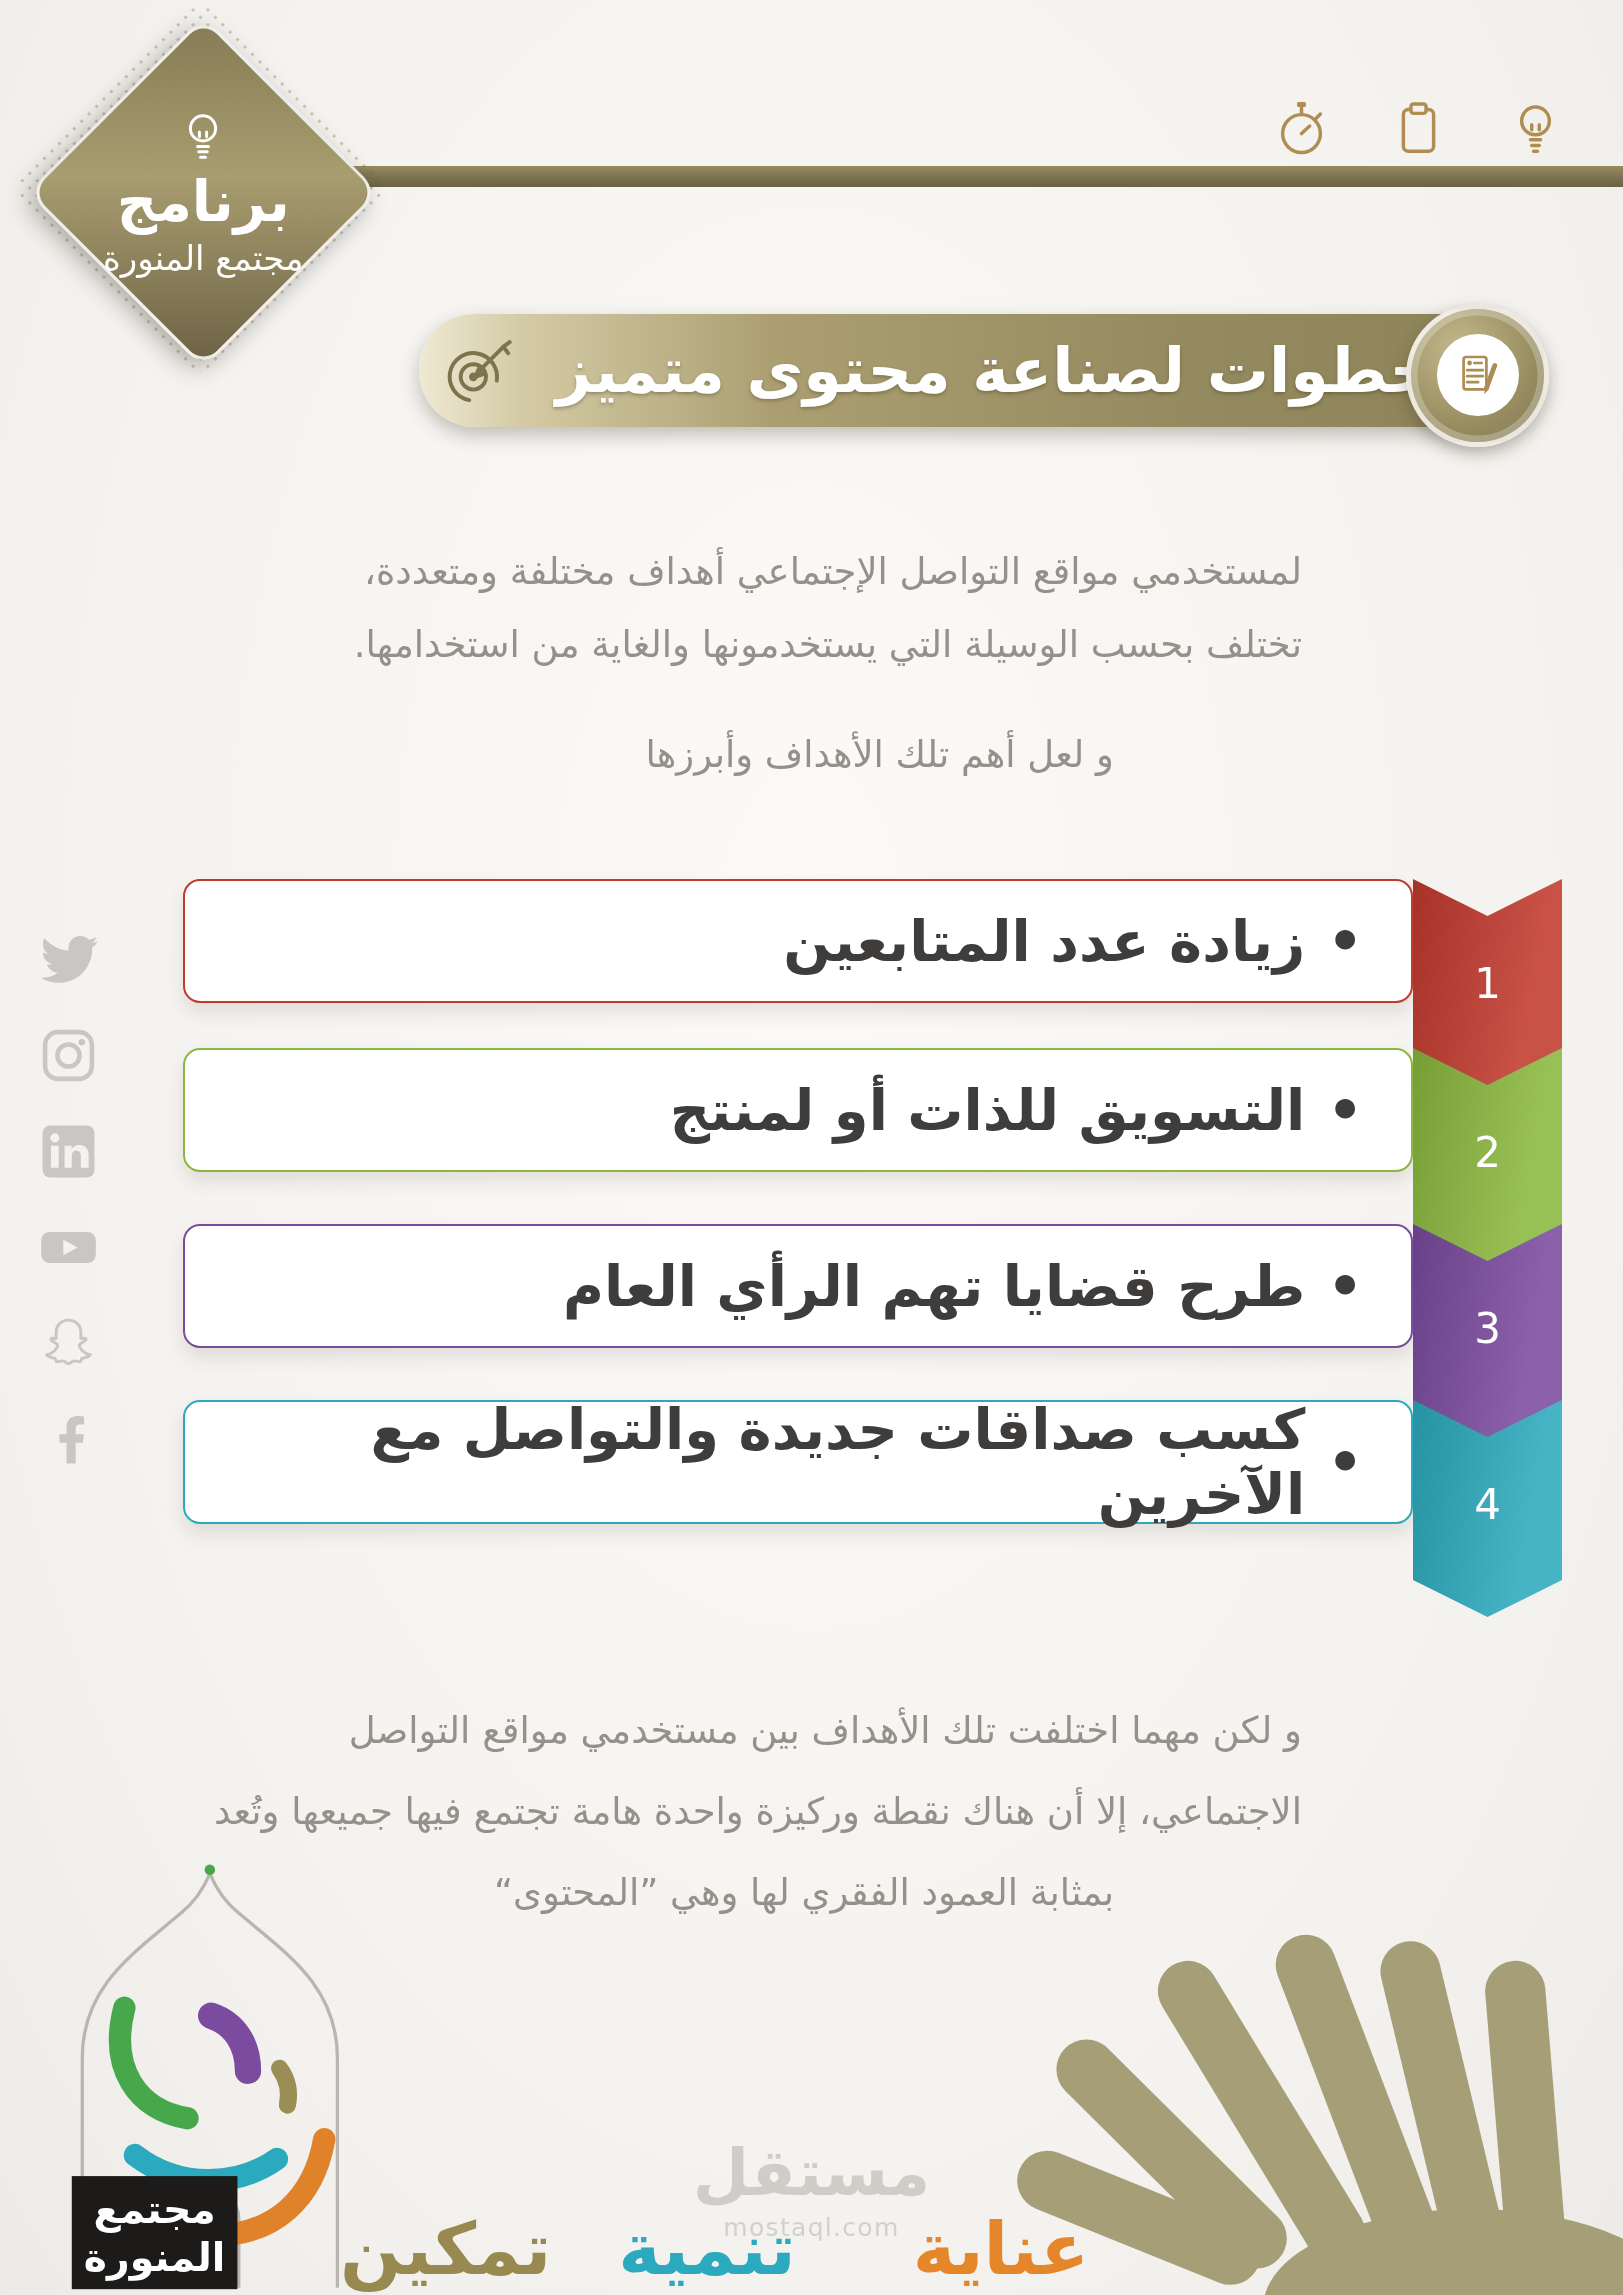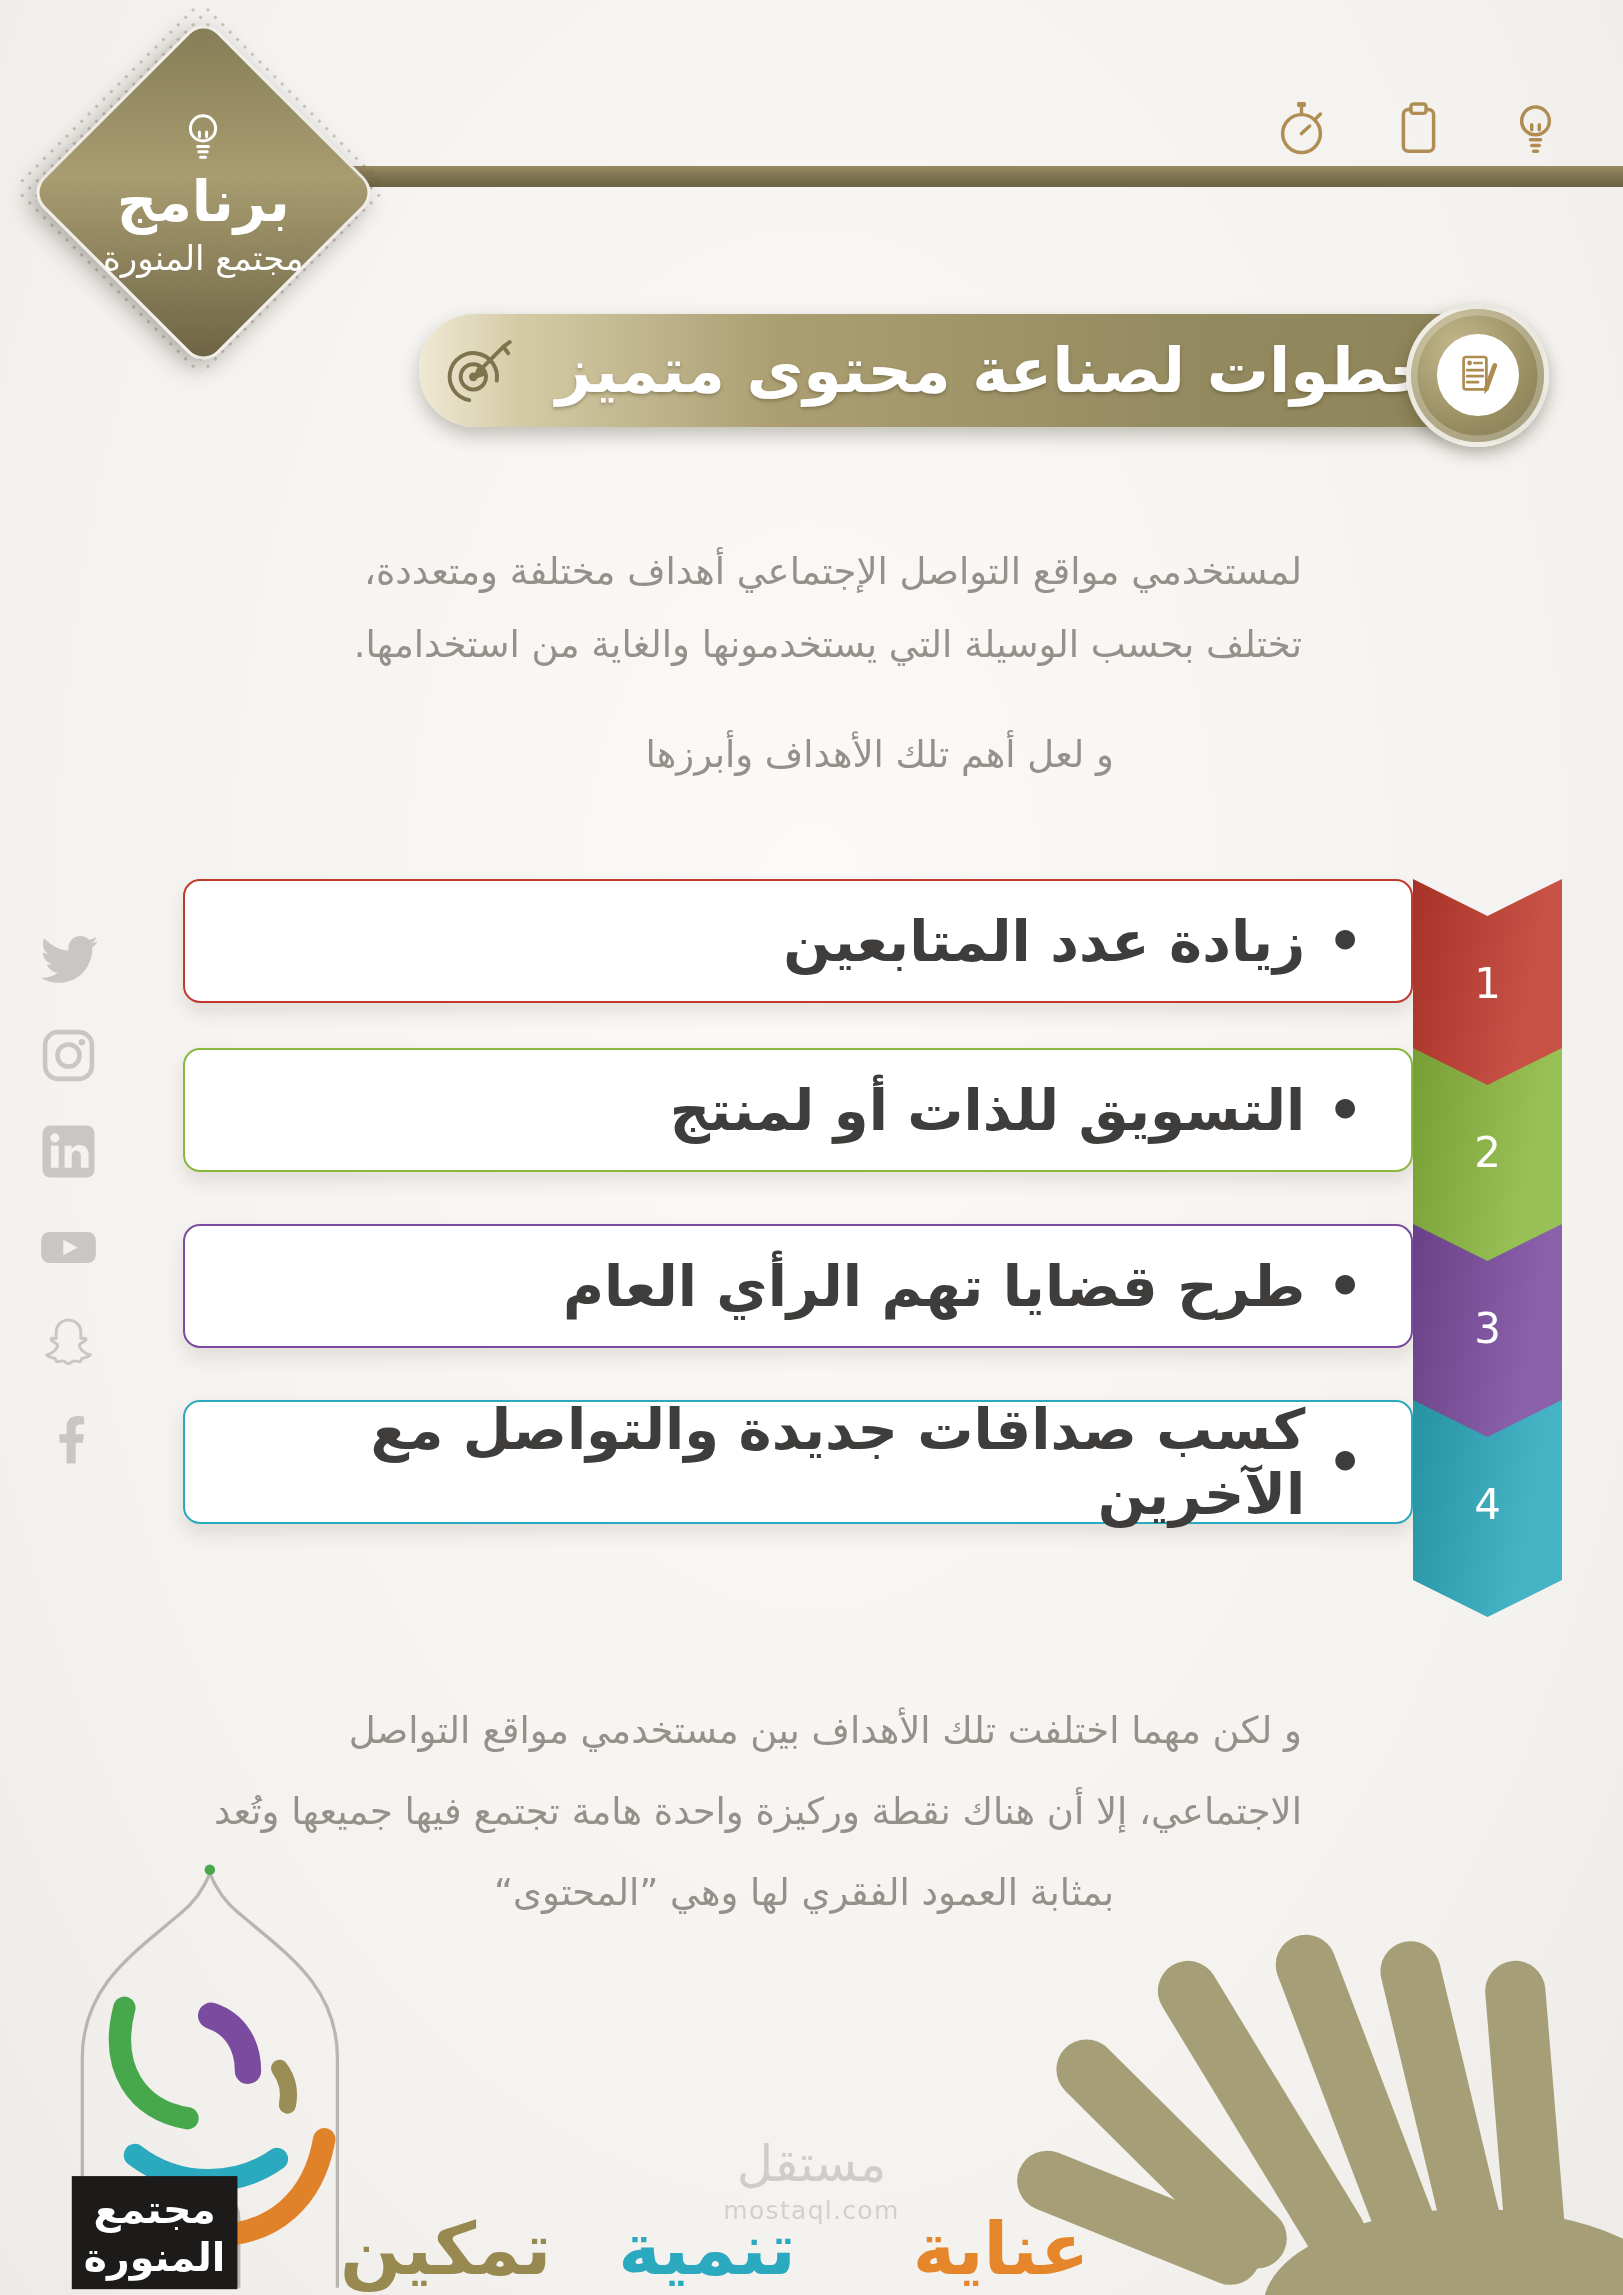--- a/index.html
+++ b/index.html
@@ -105,21 +105,21 @@
   .social svg{width:100%;height:100%;display:block;}
 
   
   .logo-svg{position:absolute;left:56px;top:1860px;width:309px;height:431px;}
   .value-word{
     position:absolute;top:2207px;width:196px;text-align:center;
     font-size:72px;font-weight:bold;white-space:nowrap;
   }
   .vw0{left:903px;} .vw1{left:609px;} .vw2{left:340px;}
   .watermark{position:absolute;left:674px;top:2135px;width:275px;text-align:center;opacity:.75;z-index:5;}
-  .watermark .wm-main{font-size:50px;font-weight:normal;color:#c4c1bd;}
+  .watermark .wm-main{font-size:65px;font-weight:bold;color:#c4c1bd;}
   .watermark .wm-sub{font-size:25px;color:#c8c5c1;margin-top:2.6px;letter-spacing:1.3px;}
   .hand-svg{position:absolute;left:949px;top:1898px;width:675px;height:398px;color:#a69e77;}
 </style>
 </head>
 <body>
 
 <div class="page">
 
   <div class="topbar"></div>
   <div class="diamond-halo"></div>

